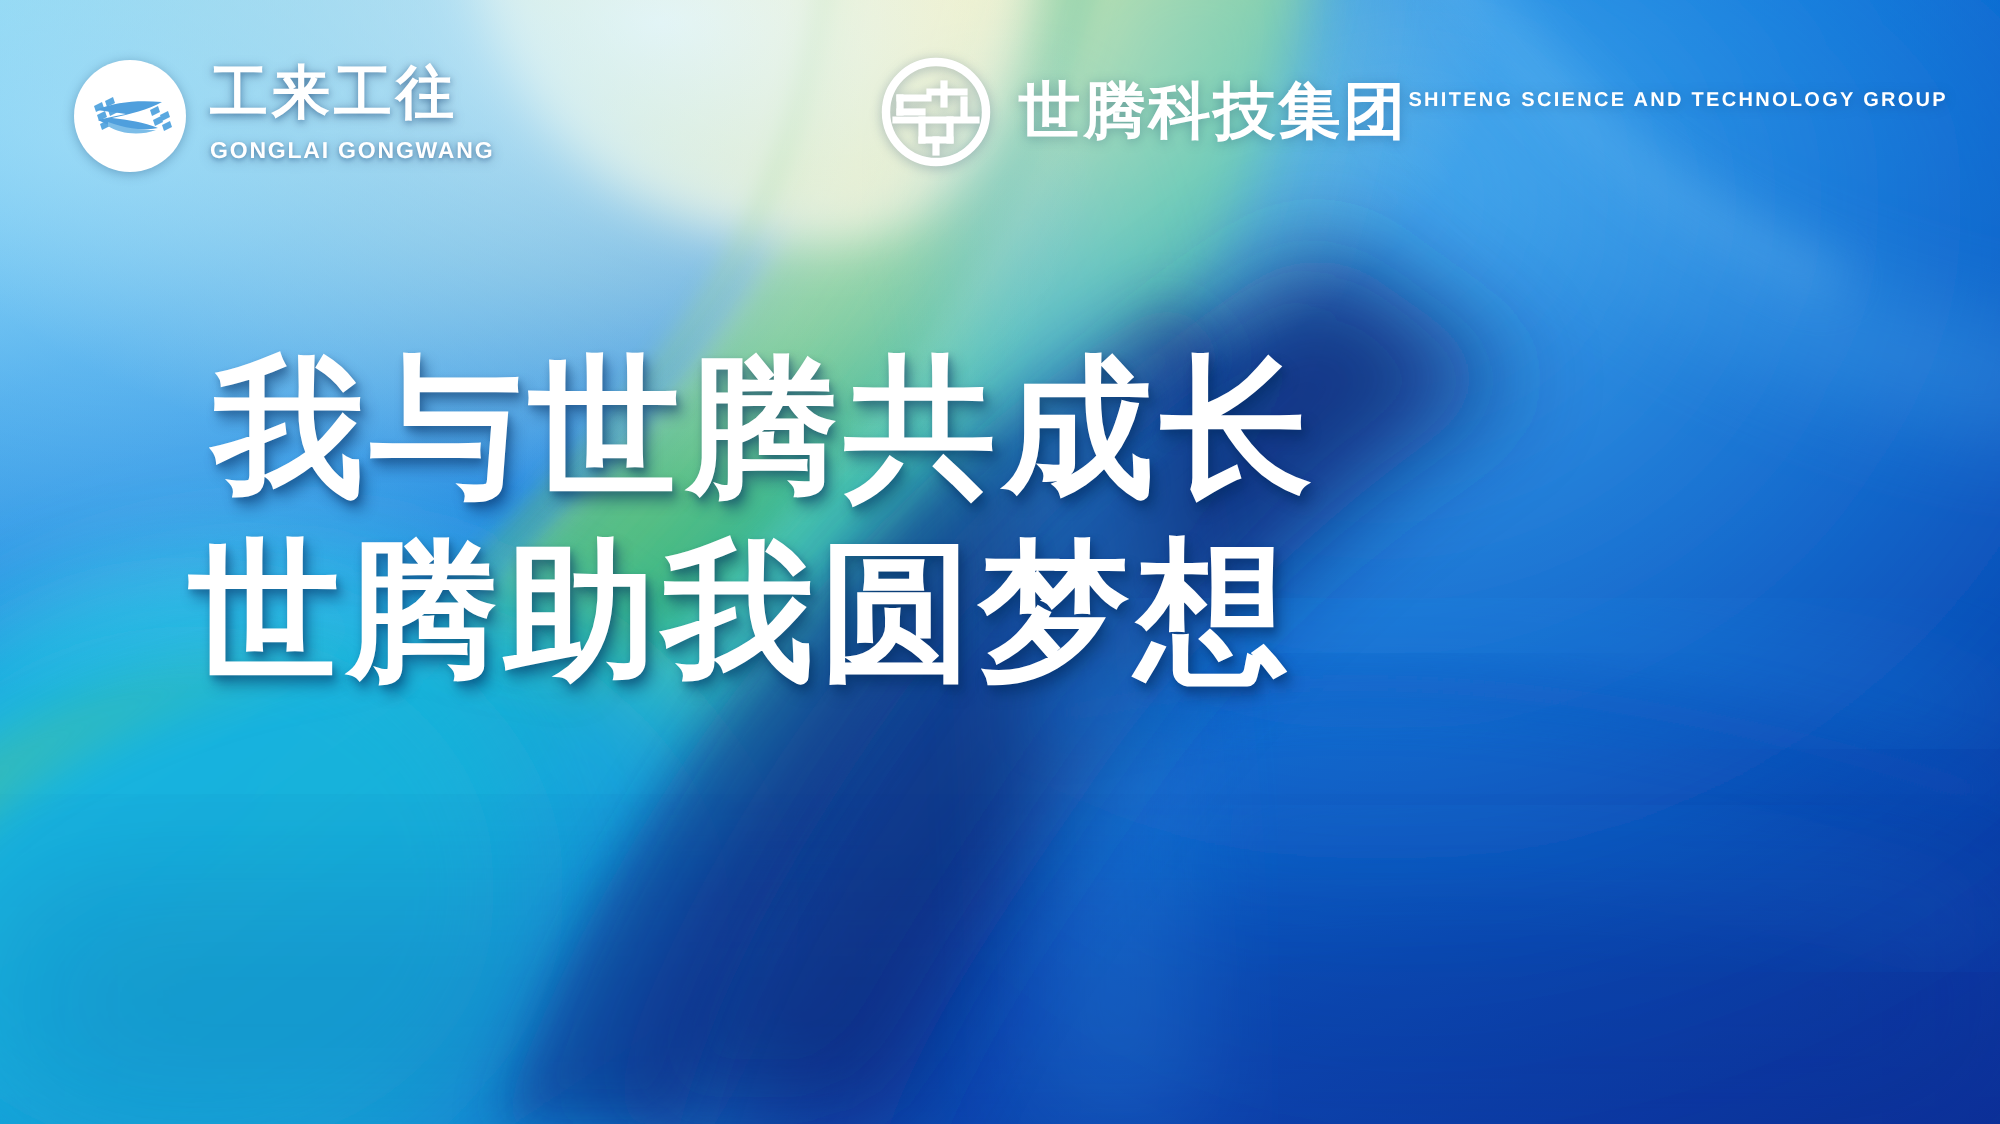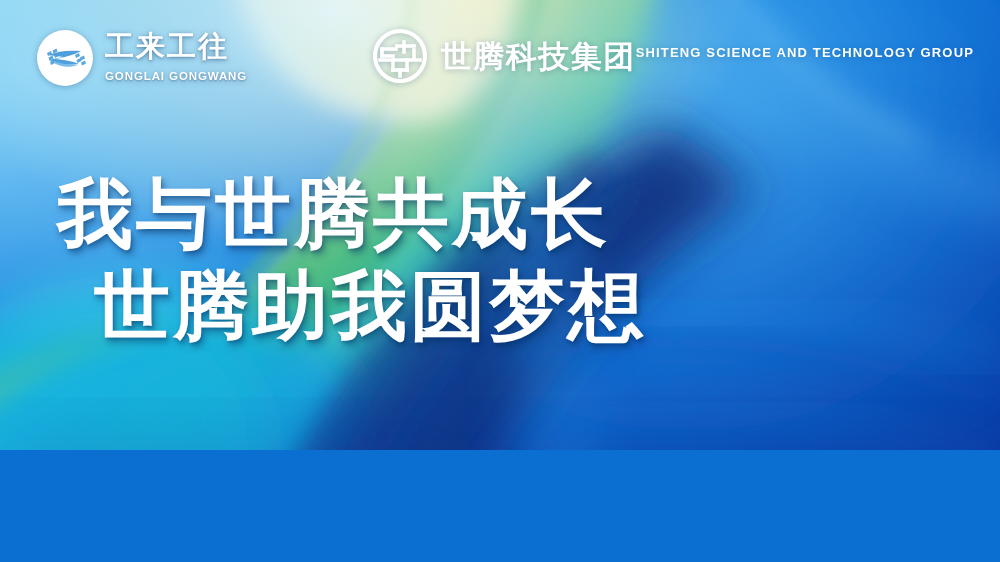--- a/index.html
+++ b/index.html
@@ -1,20 +1,20 @@
 <!DOCTYPE html>
 <html><head>
 <meta charset="utf-8">
 <style>
   * { margin:0; padding:0; box-sizing:border-box; }
   html,body { width:1000px; height:562px; overflow:hidden; background:#0a6fd0; }
 
   #slide {
     position:relative;
-    width:1000px; height:450px;
+    width:1000px; height:562px;
     overflow:hidden;
     font-family:"Liberation Sans","DejaVu Sans",sans-serif;
     background:#0b72d4;
   }
 
   
   .bg { position:absolute; inset:0; overflow:hidden; }
   .bg svg { position:absolute; inset:0; width:1000px; height:562px; display:block; }
 
   
@@ -40,38 +40,38 @@
     display:flex; align-items:center; gap:11px;
     filter:drop-shadow(0 1px 3px rgba(0,40,90,.28));
   }
   .mark-right { width:60px; height:60px; flex:0 0 60px; }
   .right-text { display:flex; flex-direction:row; line-height:1; }
   .st-cn {
     font-size:31px; font-weight:700; color:#ffffff; letter-spacing:1.5px;
     font-family:"DejaVu Sans","Liberation Sans",sans-serif;
   }
   .st-en {
-    font-size:13px; font-weight:700; color:#ffffff; letter-spacing:1.15px;
+    font-size:10px; font-weight:700; color:#ffffff; letter-spacing:1.15px;
     margin-top:5px; transform:scaleX(1.0); transform-origin:left center;
     white-space:nowrap;
   }
 
   
   .title-block {
     position:absolute; left:0; top:168px; width:1000px;
   }
   .t-line {
     color:#ffffff; font-weight:800;
     font-family:"DejaVu Sans","Liberation Sans",sans-serif;
     font-size:76px; line-height:92px;
     letter-spacing:3px;
     white-space:nowrap;
     text-shadow:3px 5px 7px rgba(0,42,95,.42), 1px 2px 3px rgba(0,40,90,.30);
   }
-  .t-line-1 { padding-left:57px; }
+  .t-line-1 { padding-left:106px; }
   .t-line-2 { padding-left:94px; }
 
   
   .subtitle {
     position:absolute; right:40px; top:459px;
     color:#ffffff; font-size:25px; font-weight:400;
     letter-spacing:1.5px;
     font-family:"DejaVu Sans","Liberation Sans",sans-serif;
     text-shadow:0 1px 3px rgba(0,40,90,.30);
   }

